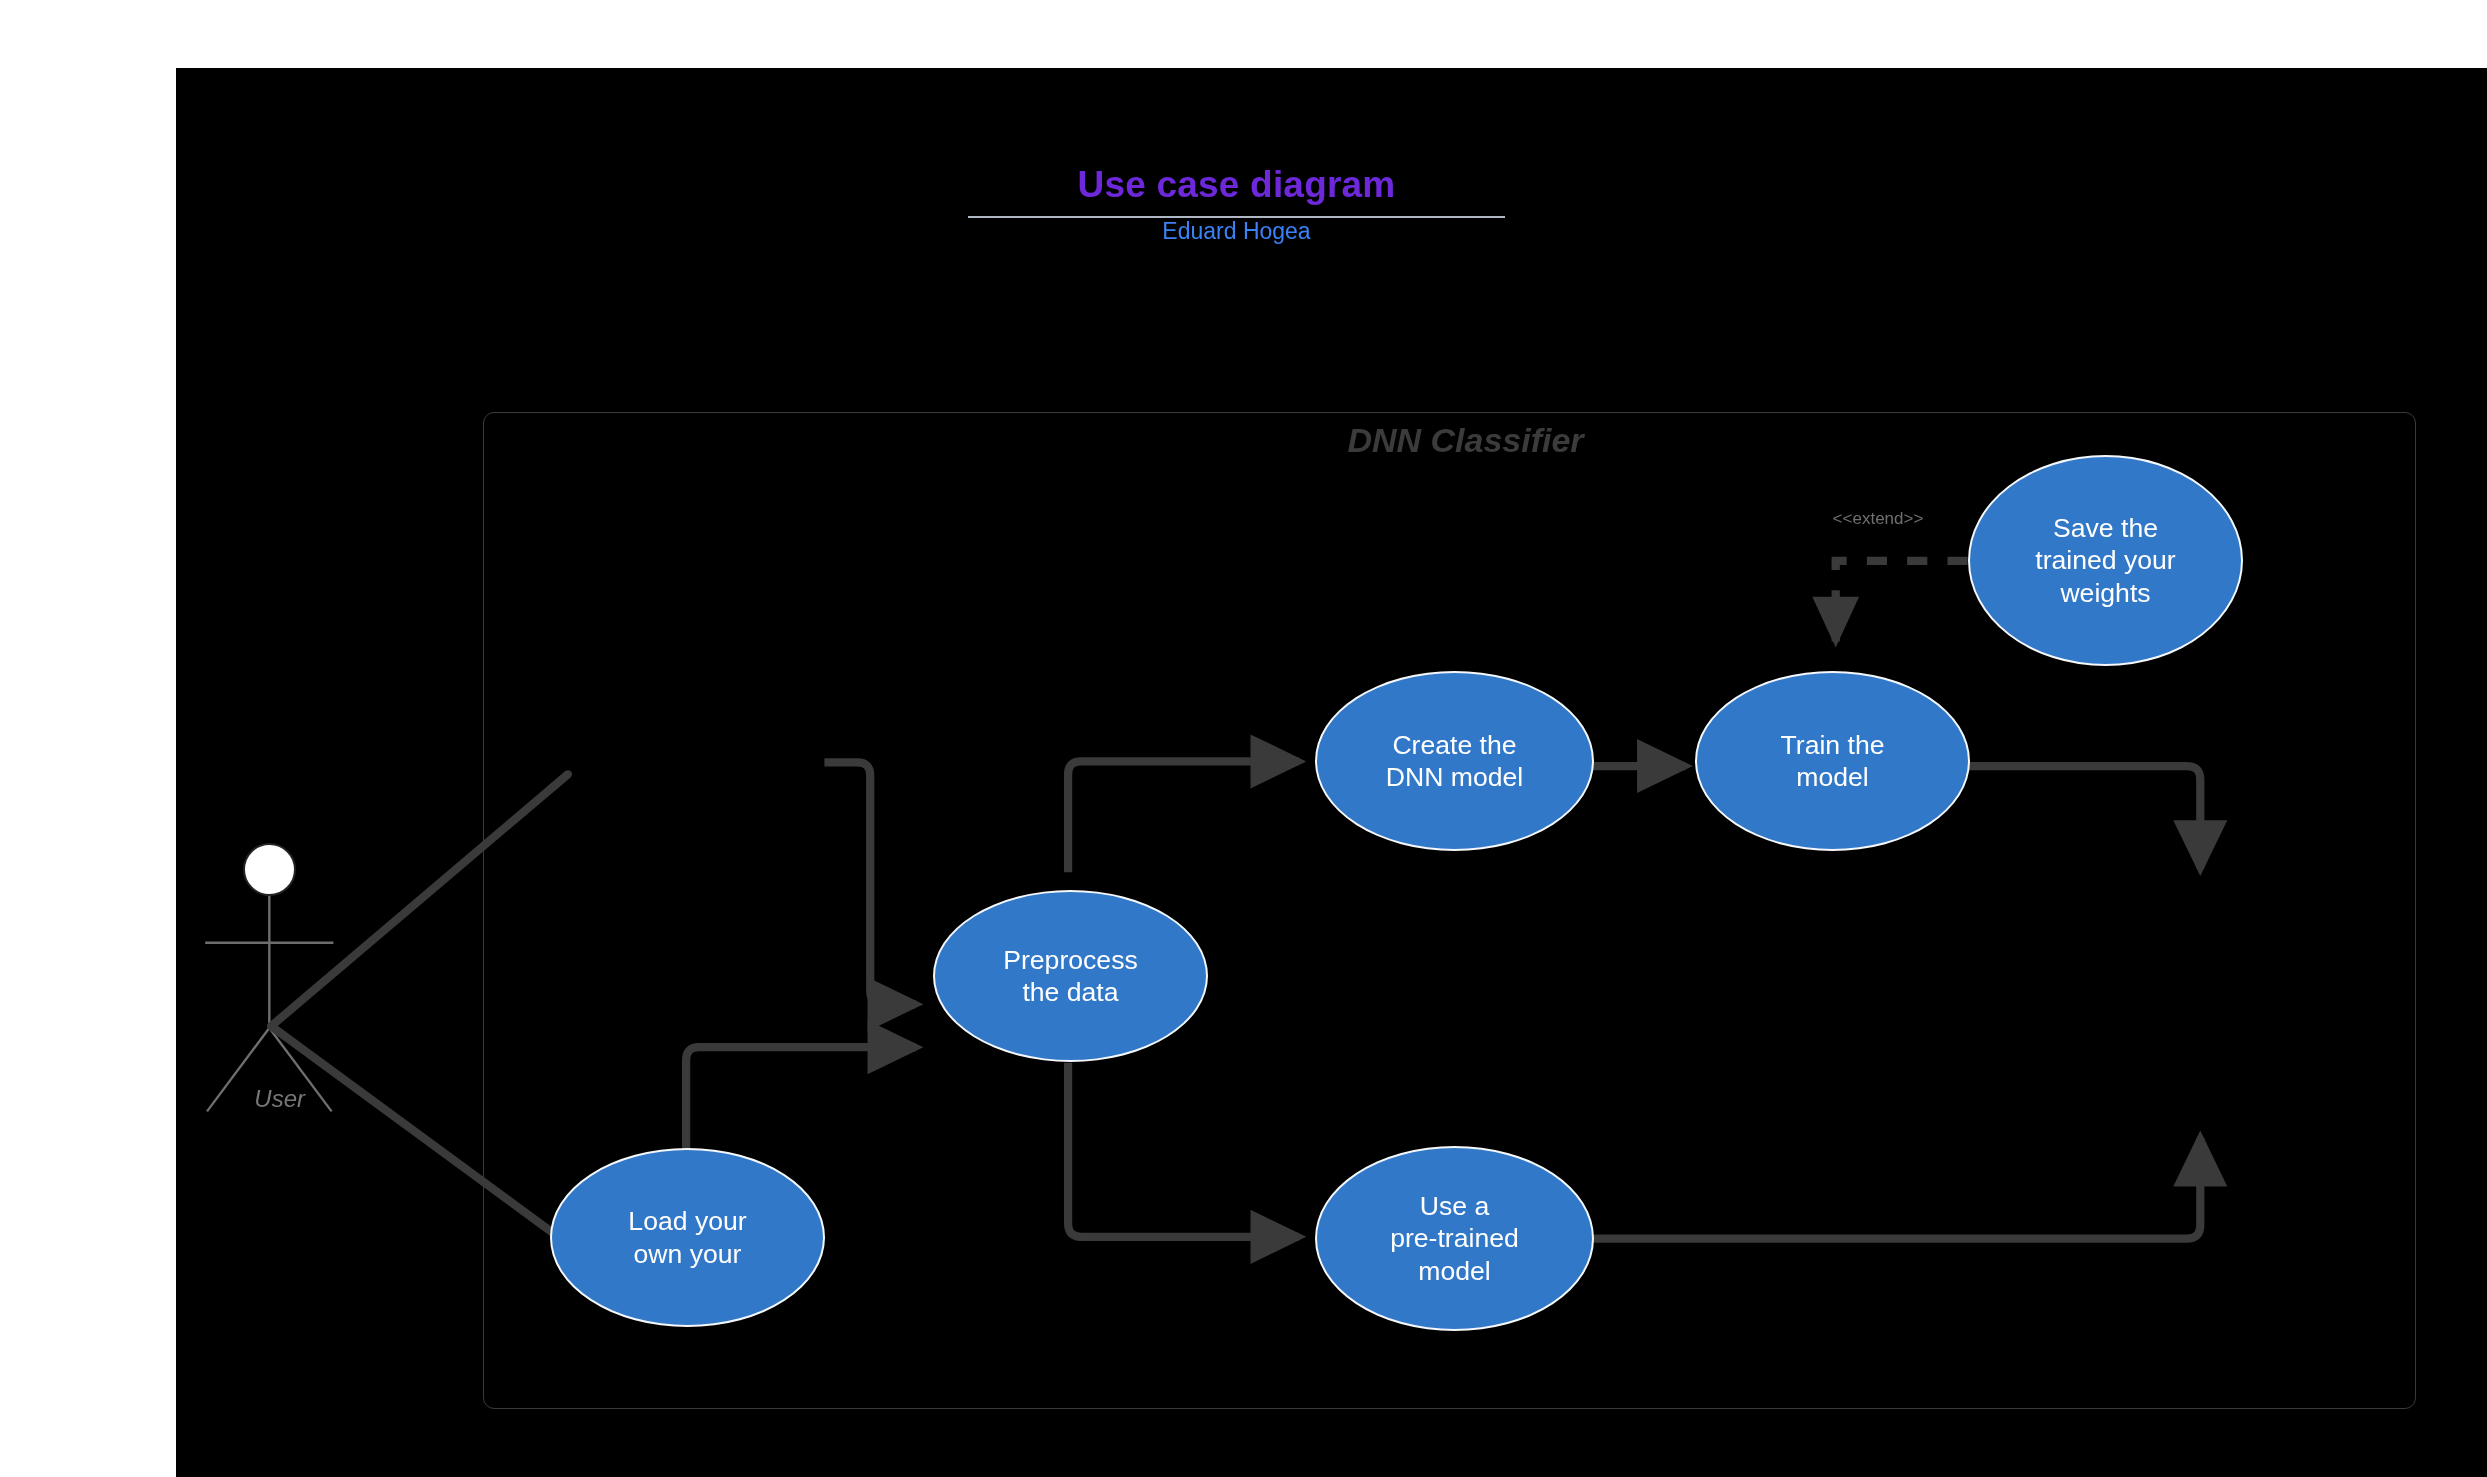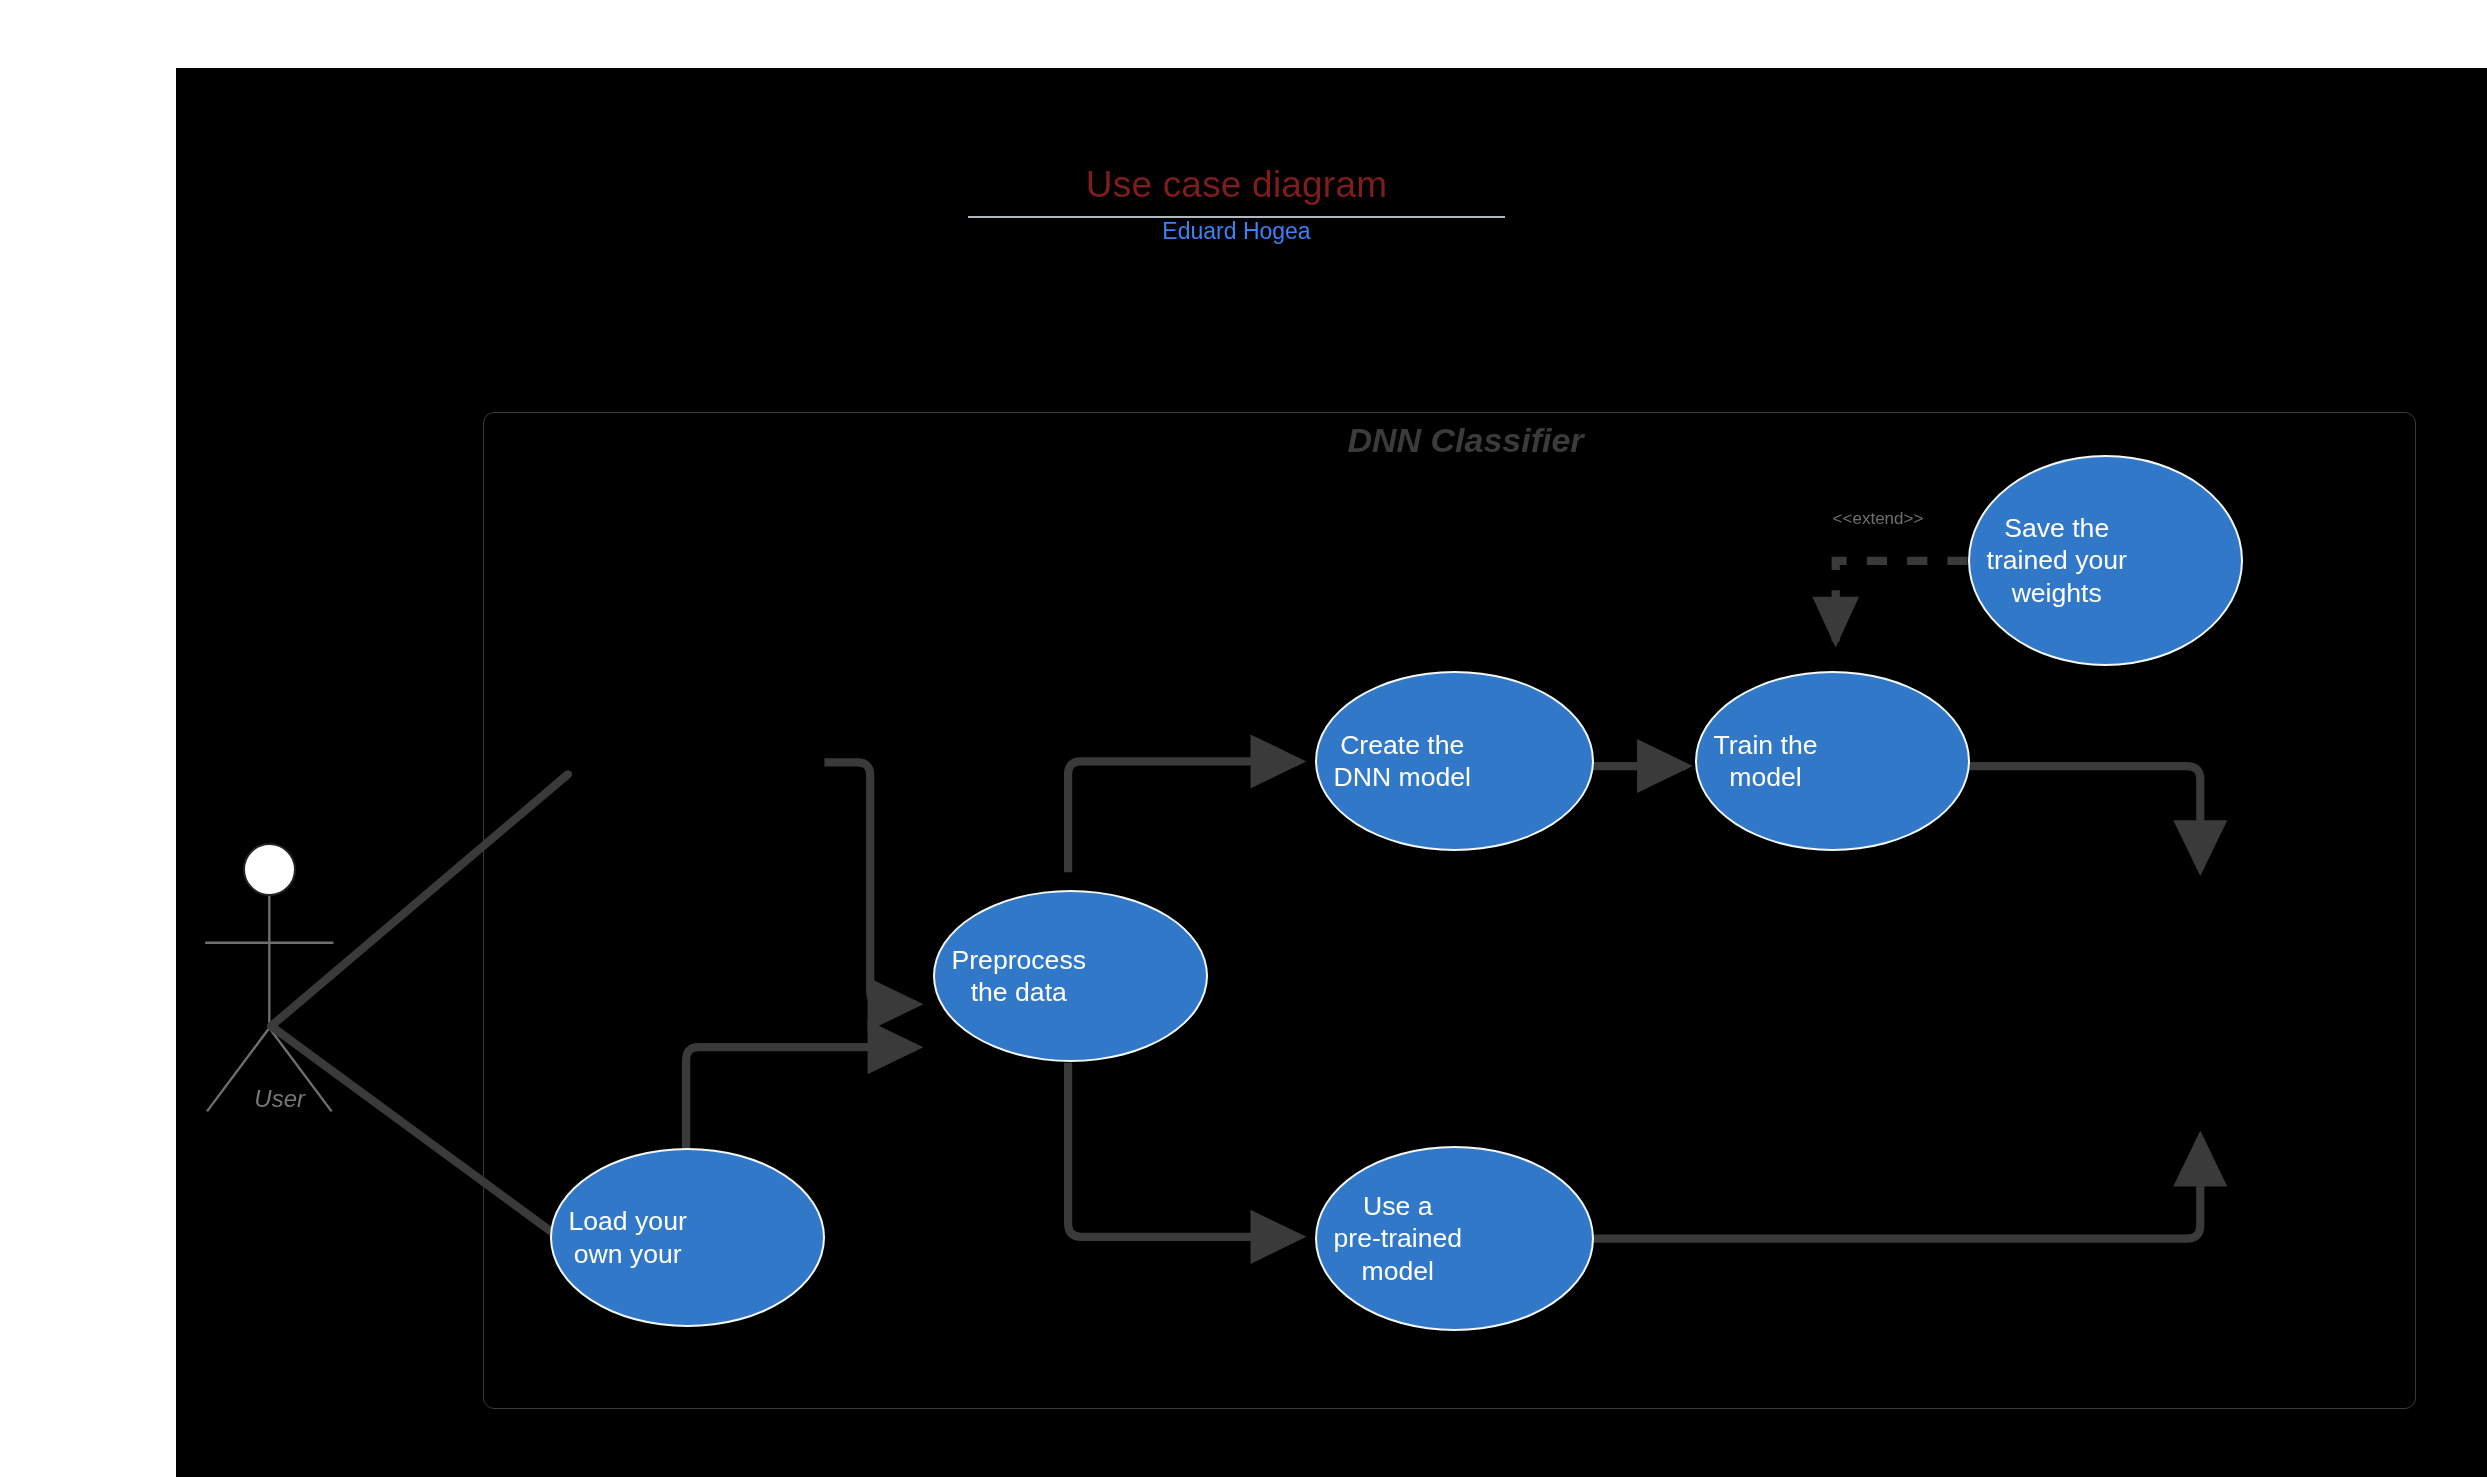--- a/index.html
+++ b/index.html
@@ -30,22 +30,22 @@
   
   #title-block {
     position: absolute;
     left: 916px;
     top: 165px;
     width: 641px;
     text-align: center;
   }
   #doc-title {
     font-size: 37px;
-    font-weight: normal;
-    color: #7f1d1d;
+    font-weight: bold;
+    color: #6d28d9;
     letter-spacing: 0.2px;
     line-height: 1.1;
   }
   #title-rule {
     margin: 10px auto 0 auto;
     width: 537px;
     height: 2.7px;
     background: #aeb7c2;
   }
   #doc-author {
@@ -110,21 +110,21 @@
   
   .usecase {
     position: absolute;
     box-sizing: border-box;
     border-radius: 50%;
     background: #3278c8;
     border: 2.7px solid #f4f7fb;
     color: #ffffff;
     display: flex;
     align-items: center;
-    justify-content: flex-start;
+    justify-content: center;
     text-align: center;
     font-size: 26.6px;
     line-height: 1.22;
     padding: 0 16.5px;
   }
   .usecase .uc-text { display: block; }
   
   #extend-label {
     position: absolute;
     left: 1791px;

